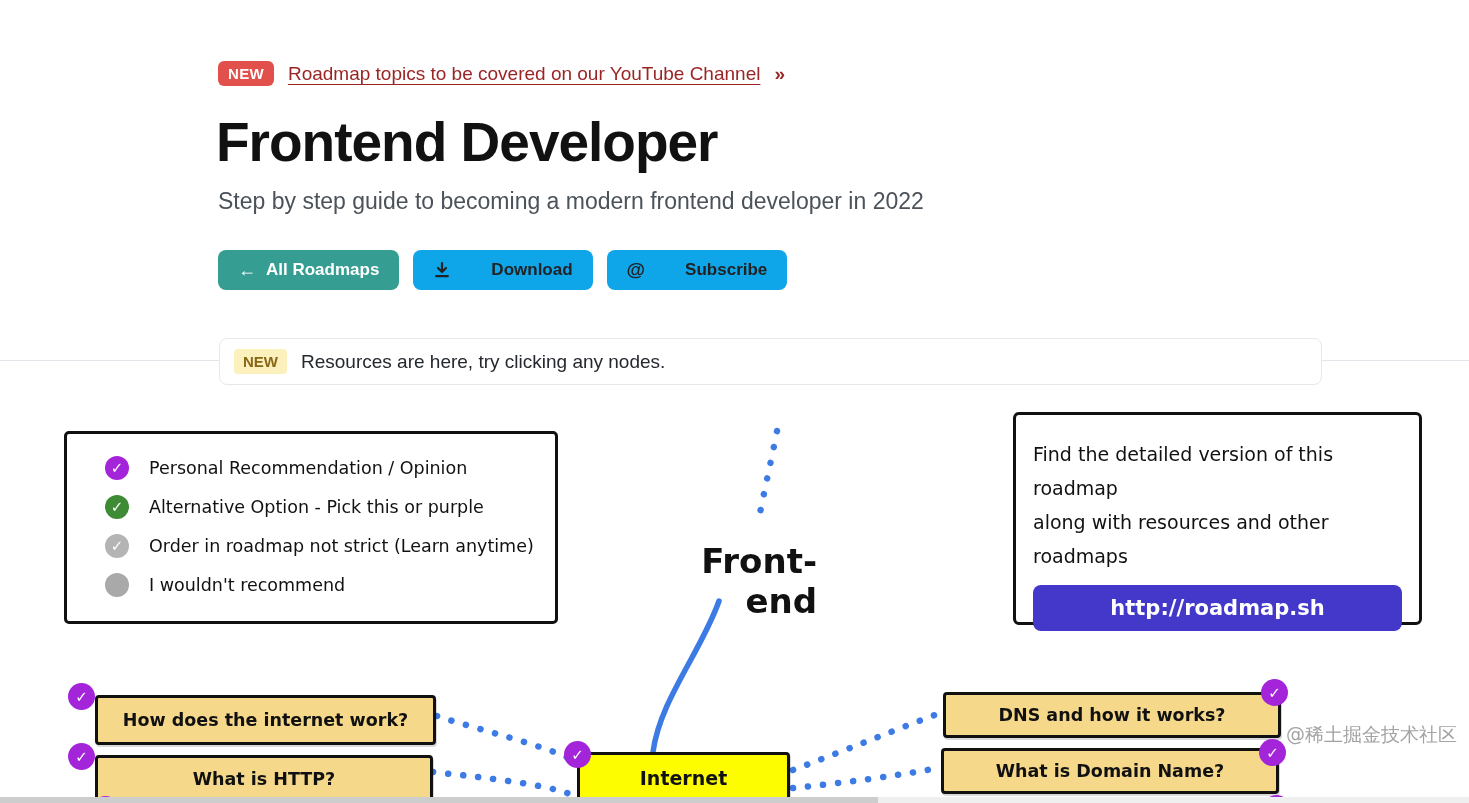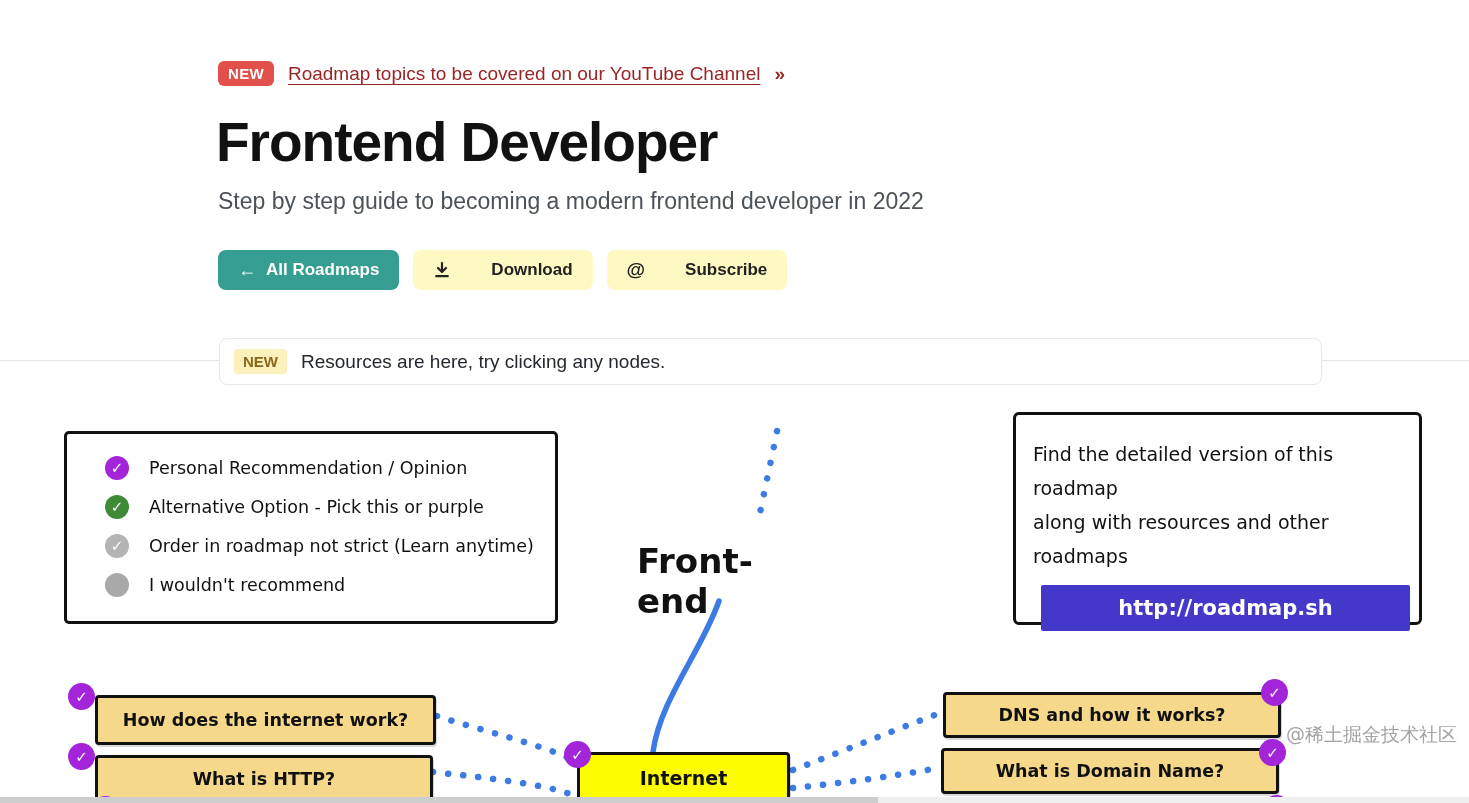--- a/index.html
+++ b/index.html
@@ -28,21 +28,21 @@
     position:absolute; left:218px; top:188px;
     font-size:23px; color:#4b5259;
   }
   .btn-row { position:absolute; left:218px; top:250px; display:flex; gap:14px; }
   .btn {
     display:flex; align-items:center; gap:10px; height:40px;
     padding:0 20px; border:none; border-radius:8px;
     font-family:"Liberation Sans", sans-serif; font-size:17px; font-weight:bold; cursor:pointer;
   }
   .btn-teal { background:#359d92; color:#ffffff; }
-  .btn-yellow { background:#fef9c3; color:#222;gap:40px; }
+  .btn-yellow { background:#0ea5e9; color:#222;gap:40px; }
   .btn .arrow { font-size:18px; }
   .at-glyph { font-size:19px; font-weight:bold; }
   .hr-line { position:absolute; left:0; top:360px; width:1469px; height:1px; background:#e2e5e9; }
   .banner {
     position:absolute; left:219px; top:338px; width:1103px; height:47px;
     background:#fff; border:1px solid #e6e8eb; border-radius:8px;
     display:flex; align-items:center; gap:14px; padding:0 14px; z-index:3;
   }
   .new-badge-yellow {
     background:#fcf0bd; color:#8a6716; font-weight:bold; font-size:15px;
@@ -68,26 +68,26 @@
   .ic-gray   { background:#b4b4b4; }
   .ic-dot    { background:#a9a9a9; }
   .legend-label { font-size:17.5px; color:#111; }
   .info-box {
     position:absolute; left:1013px; top:412px; width:409px; height:213px;
     border:3px solid #111; border-radius:6px; background:#fff; z-index:2;
     padding:22px 17px 0 17px;
   }
   .info-line { font-size:19px; color:#111; line-height:34px; }
   .info-cta {
-    margin-top:12px; width:100%; height:46px; border:none; border-radius:2px;
+    margin-top:12px; width:100%; height:46px; border:none; border-radius:8px;
     background:#4338ca; color:#fff; font-family:"DejaVu Sans", sans-serif;
-    font-size:21px; font-weight:bold; cursor:pointer;margin-left:8px;
+    font-size:21px; font-weight:bold; cursor:pointer;
   }
   .section-label {
-    position:absolute; left:637px; top:541px; width:180px; text-align:left;
+    position:absolute; left:637px; top:541px; width:180px; text-align:right;
     font-size:34px; font-weight:bold; color:#111; z-index:2;
   }
   .node {
     position:absolute; background:#f5d889; border:3px solid #111; border-radius:4px;
     display:flex; align-items:center; justify-content:center; z-index:2;
     font-size:17.5px; font-weight:bold; color:#111; cursor:pointer;
     box-shadow:1px 2px 0 rgba(0,0,0,.15);
   }
   .node-internet { background:#fdfd00; font-size:19px; }
   .check-badge {

